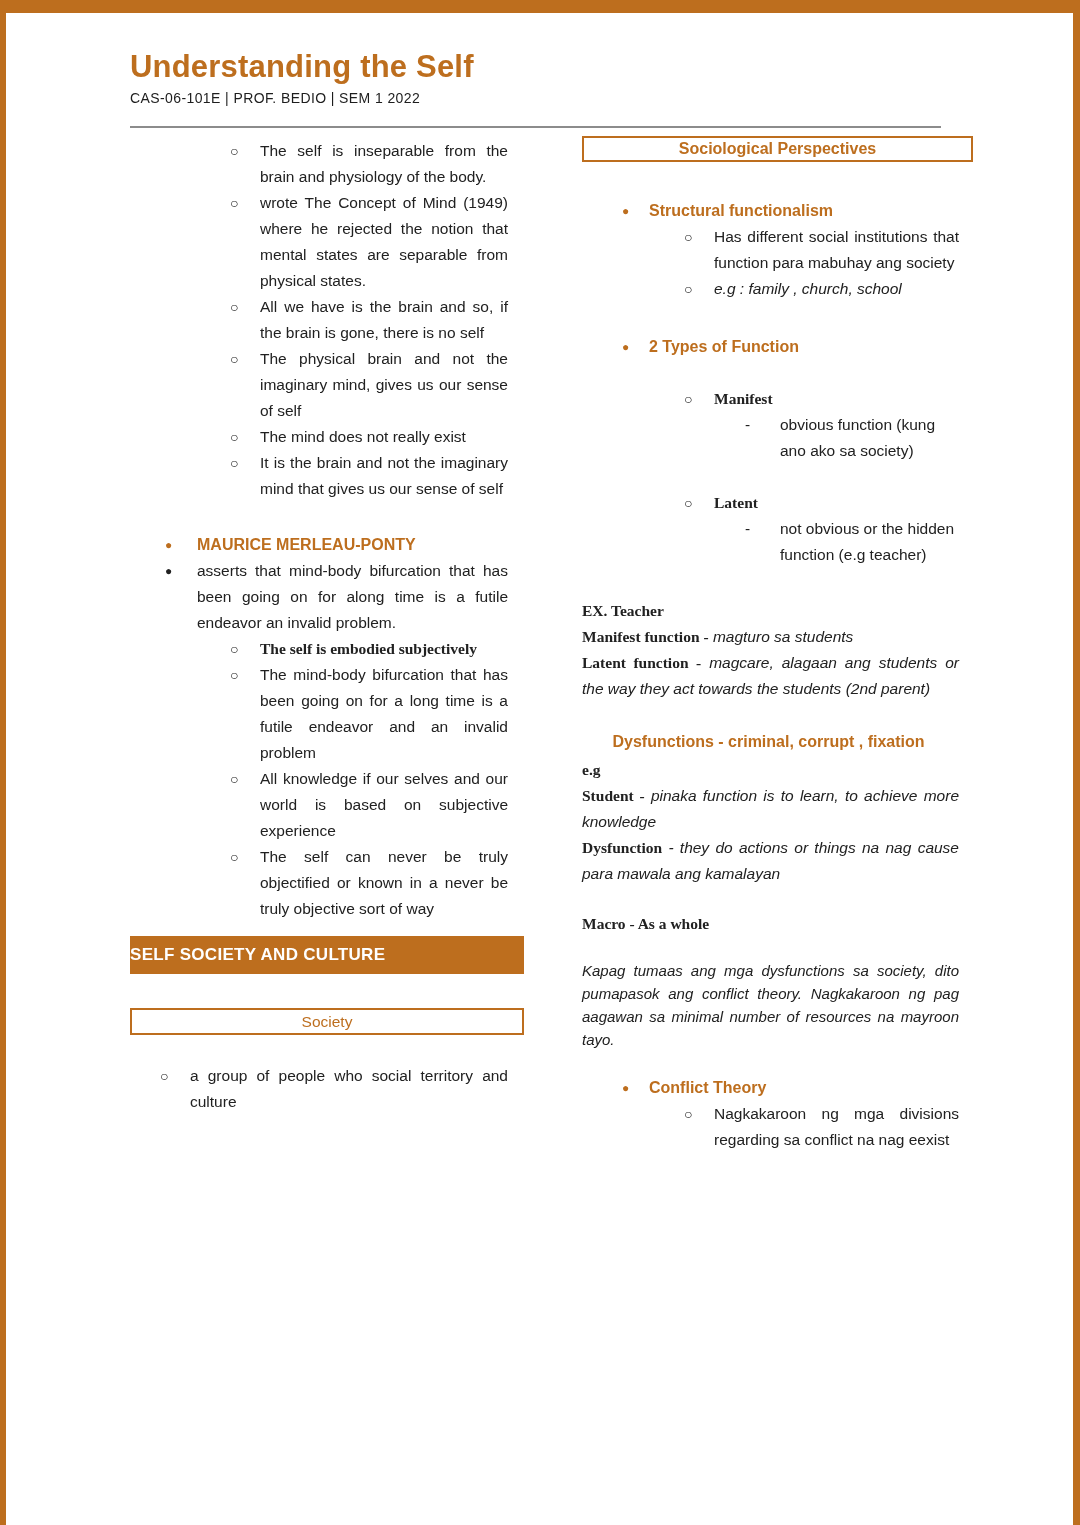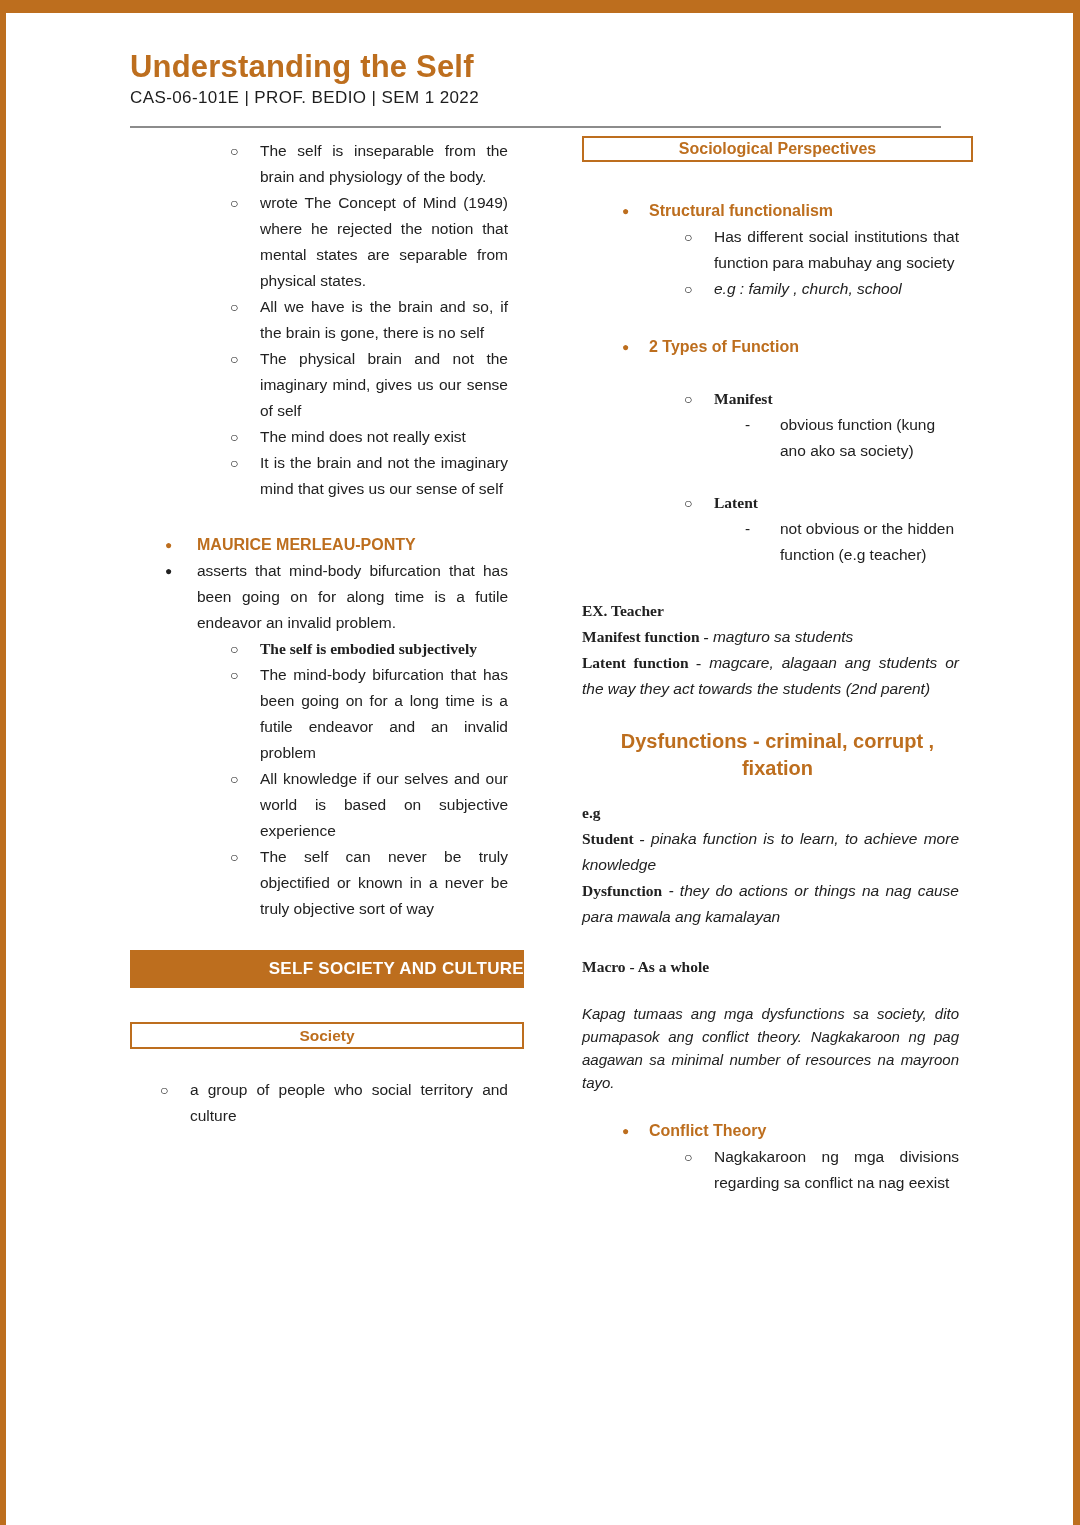--- a/index.html
+++ b/index.html
@@ -10,21 +10,21 @@
     font-family:"Liberation Sans", sans-serif; color:var(--ink);
     font-size:15.5px; line-height:26px; overflow:hidden;
   }
   
   .frame-top { position:absolute; top:0; left:0; width:100%; height:13px; background:var(--accent); }
   .frame-left { position:absolute; top:0; left:0; width:6px; height:100%; background:var(--accent); }
   .frame-right { position:absolute; top:0; right:0; width:7px; height:100%; background:var(--accent); }
 
   .header { position:absolute; left:130px; top:50px; }
   .title { font-size:31px; line-height:34px; font-weight:bold; color:var(--accent); letter-spacing:0.2px; }
-  .subtitle { font-size:17px; line-height:20px; margin-top:4px; color:#1d1d1d; letter-spacing:0.4px; }
+  .subtitle { font-size:14px; line-height:20px; margin-top:4px; color:#1d1d1d; letter-spacing:0.4px; }
   .rule { position:absolute; left:130px; top:126px; width:811px; height:2px; background:#8c8c8c; }
 
   .col-left  { position:absolute; left:130px; top:138px; width:394px; }
   .col-right { position:absolute; left:582px; top:136px; width:391px; }
 
   .li { display:flex; align-items:flex-start; }
   .mk { flex:0 0 30px; font-size:14px; }
   .mk.filled { font-size:12px; }
   .mk.accent { color:var(--accent); }
   .tx { flex:1; text-align:justify; padding-right:16px; }
@@ -35,34 +35,34 @@
   .lvl-soc  { padding-left:30px; }
   .r-top    { padding-left:40px; }  .r-top    .mk { flex-basis:27px; }
   .r-sub    { padding-left:102px; } .r-sub    .mk { flex-basis:30px; }
   .r-dash   { padding-left:163px; } .r-dash   .mk { flex-basis:35px; font-size:15.5px; }
   .r-sub .tx, .r-dash .tx, .r-top .tx { padding-right:14px; }
 
   .b { font-weight:bold;font-family:Liberation Serif, serif; }
   .i { font-style:italic; }
   .h-or { color:var(--accent); font-weight:bold; font-size:16px; }
 
-  .banner { margin-top:28px; height:38px; line-height:38px; background:var(--accent);
-            color:#ffffff; font-weight:bold; font-size:17px; text-align:right; letter-spacing:0.3px; }
+  .banner { margin-top:14px; height:38px; line-height:38px; background:var(--accent);
+            color:#ffffff; font-weight:bold; font-size:17px; text-align:left; letter-spacing:0.3px; }
   .soc-box { margin-top:34px; border:2px solid var(--accent); height:27px; line-height:23px;
-             text-align:center; color:var(--accent); font-weight:bold; font-size:15.5px; }
+             text-align:center; color:var(--accent); font-weight:normal; font-size:15.5px; }
   .r-box { border:2px solid var(--accent); height:26px; line-height:22px; text-align:center;
            color:var(--accent); font-weight:bold; font-size:16px; }
-  .center-head { margin:26px auto 0 auto; max-width:330px; text-align:center; color:var(--accent);
-                 font-weight:bold; font-size:20px; line-height:27px; }
+  .center-head { margin:26px auto 0 auto; max-width:330px; text-align:left; color:var(--accent);
+                 font-weight:bold; font-size:16px; line-height:27px; }
   .para { padding-right:14px; }
   .just { text-align:justify; }
   .ital-para { margin-top:22px; font-size:15px; line-height:23px; font-style:italic;
                text-align:justify; padding-right:14px; }
 
-  .mt2{margin-top:18px} .mt24{margin-top:24px} .mt26{margin-top:26px}
+  .mt2{margin-top:2px} .mt24{margin-top:24px} .mt26{margin-top:26px}
   .mt28{margin-top:28px} .mt30{margin-top:30px} .mt32{margin-top:32px} .mt36{margin-top:36px}
 </style>
 </head>
 <body>
 
 <div class="page">
   <div class="frame-top"></div>
   <div class="frame-left"></div>
   <div class="frame-right"></div>
 

